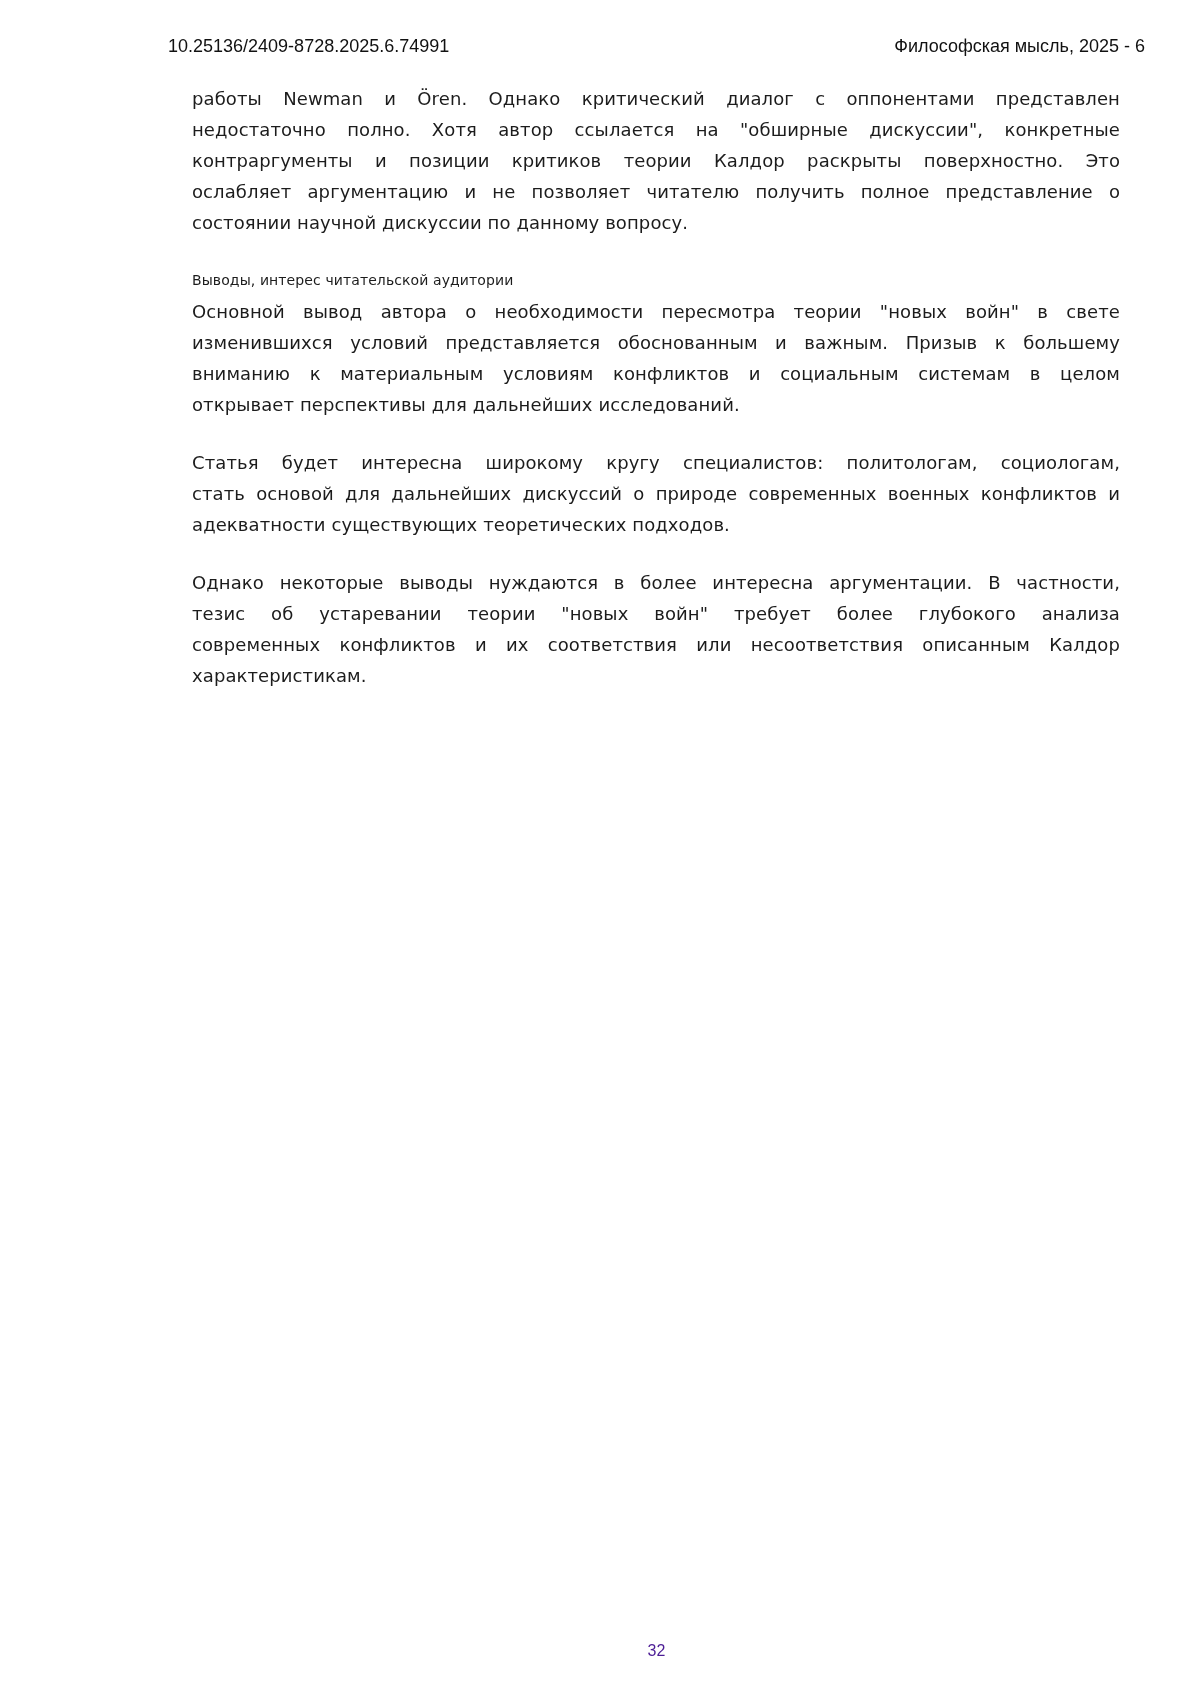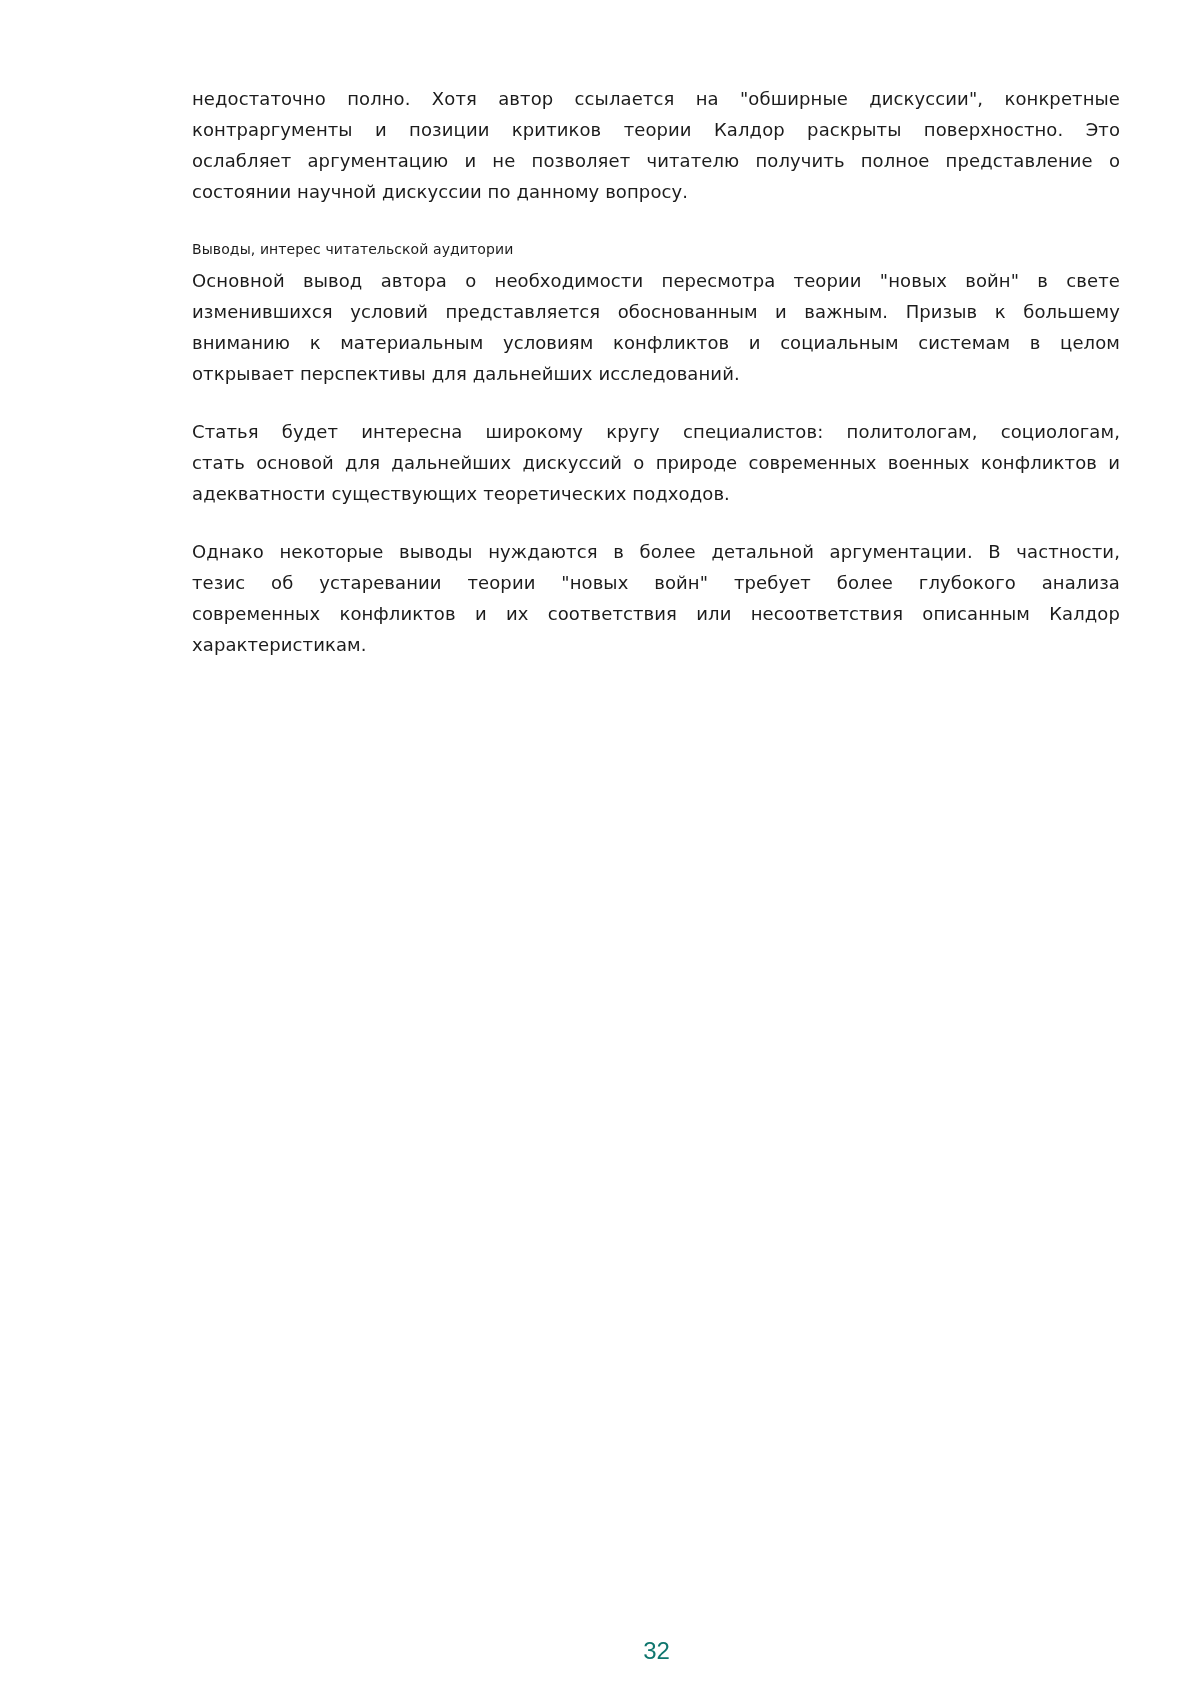--- a/index.html
+++ b/index.html
@@ -60,34 +60,39 @@
     -moz-text-align-last: left;
   }
   
   .page-footer {
     position: absolute;
     top: 1640px;
     left: 168px;
     width: 977px;
     text-align: center;
     font-family: "Liberation Sans", sans-serif;
-    font-size: 24px;
+    font-size: 16px;
     line-height: 22px;
-    color: #0f766e;
+    color: #4c1d95;
   }
 </style>
 </head>
 <body>
 
 <div class="page">
 
+  <div class="running-header">
+    <span>10.25136/2409-8728.2025.6.74991</span>
+    <span>Философская мысль, 2025 - 6</span>
+  </div>
 
   <div class="content">
 
     <div class="para">
+      <div class="jline">работы Newman и Ören. Однако критический диалог с оппонентами представлен</div>
       <div class="jline">недостаточно полно. Хотя автор ссылается на "обширные дискуссии", конкретные</div>
       <div class="jline">контраргументы и позиции критиков теории Калдор раскрыты поверхностно. Это</div>
       <div class="jline">ослабляет аргументацию и не позволяет читателю получить полное представление о</div>
       <div class="jline last">состоянии научной дискуссии по данному вопросу.</div>
     </div>
 
     <div class="section-heading">Выводы, интерес читательской аудитории</div>
 
     <div class="para">
       <div class="jline">Основной вывод автора о необходимости пересмотра теории "новых войн" в свете</div>
@@ -96,21 +101,21 @@
       <div class="jline last">открывает перспективы для дальнейших исследований.</div>
     </div>
 
     <div class="para gap-before">
       <div class="jline">Статья будет интересна широкому кругу специалистов: политологам, социологам,</div>
       <div class="jline">стать основой для дальнейших дискуссий о природе современных военных конфликтов и</div>
       <div class="jline last">адекватности существующих теоретических подходов.</div>
     </div>
 
     <div class="para gap-before">
-      <div class="jline">Однако некоторые выводы нуждаются в более детальной аргументации. В частности,</div>
+      <div class="jline">Однако некоторые выводы нуждаются в более интересна аргументации. В частности,</div>
       <div class="jline">тезис об устаревании теории "новых войн" требует более глубокого анализа</div>
       <div class="jline">современных конфликтов и их соответствия или несоответствия описанным Калдор</div>
       <div class="jline last">характеристикам.</div>
     </div>
 
   </div>
 
   <div class="page-footer">
     <span>32</span>
   </div>

